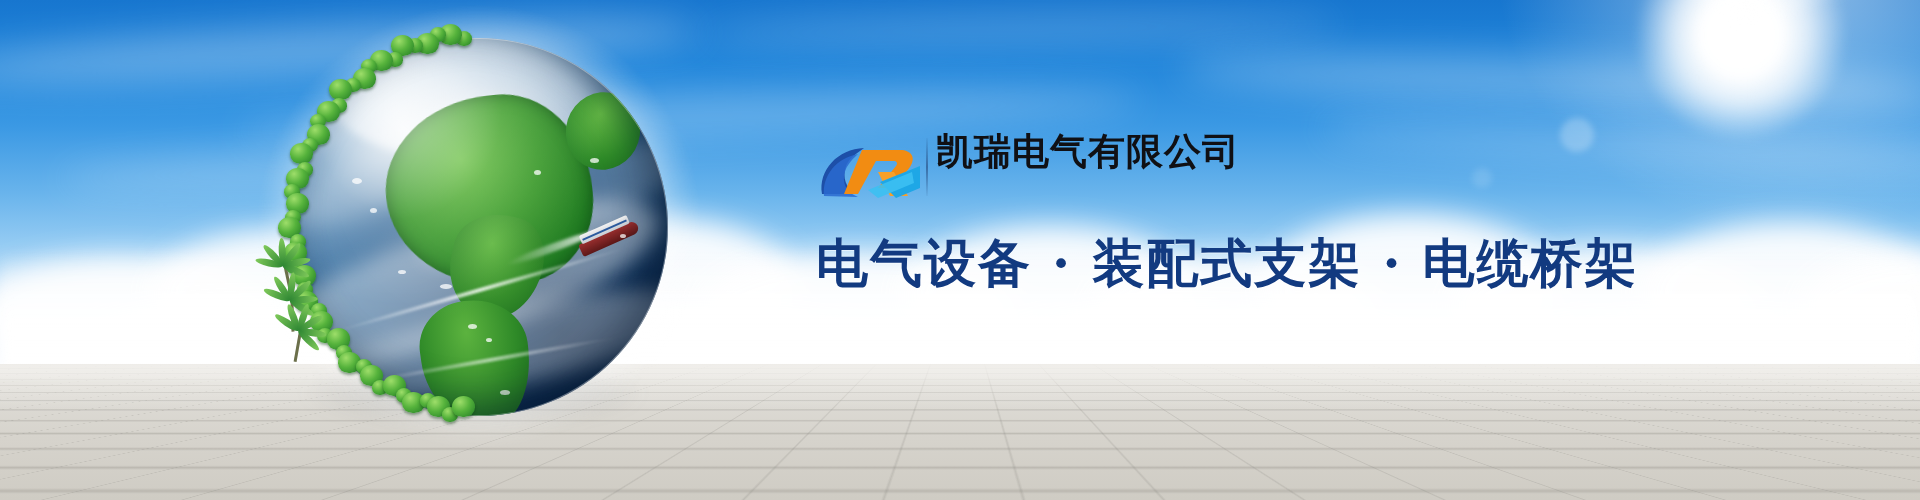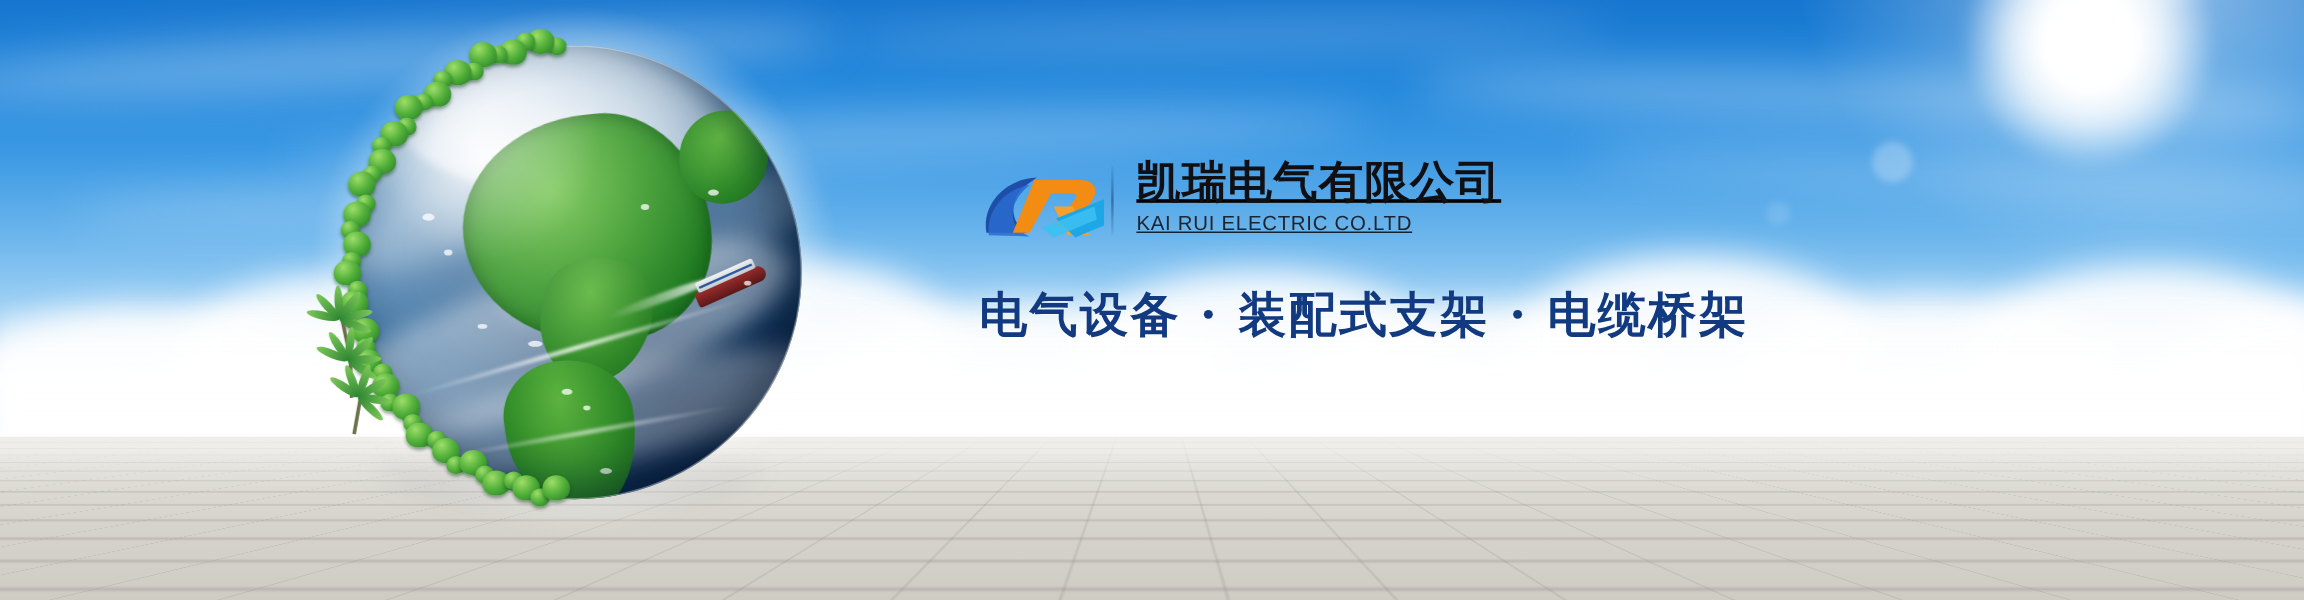--- a/index.html
+++ b/index.html
@@ -176,34 +176,34 @@
     pointer-events:none;
   }
 
   
   .brandblock{position:absolute;left:816px;top:130px;width:520px;height:90px;}
   .logomark{position:absolute;left:0;top:6px;width:108px;height:66px;}
   .divider{
     position:absolute;left:110px;top:8px;width:2px;height:58px;
     background:linear-gradient(to bottom,rgba(30,60,110,.05),rgba(30,60,110,.55),rgba(30,60,110,.05));
   }
-  .brandtext{position:absolute;left:131px;top:0px;text-decoration:underline;}
+  .brandtext{position:absolute;left:120px;top:0px;}
   .brand-cn{
     font-family:"DejaVu Sans","Liberation Sans",sans-serif;
     font-size:37px;line-height:44px;font-weight:700;color:#101014;letter-spacing:1px;white-space:nowrap;
   }
   .brand-en{
     font-family:"Liberation Sans","DejaVu Sans",sans-serif;
     font-size:17px;line-height:22px;color:#1c2430;letter-spacing:.6px;white-space:nowrap;margin-top:2px;
   }
 
   .headline{
     position:absolute;left:816px;top:232px;white-space:nowrap;
     font-family:"DejaVu Serif","Liberation Serif",serif;
-    font-size:40px;line-height:62px;font-weight:700;color:#123a80;
+    font-size:52px;line-height:62px;font-weight:700;color:#123a80;
     letter-spacing:2px;
     text-shadow:0 1px 0 rgba(255,255,255,.55);
   }
 
   .badge{
     position:absolute;left:827px;top:325px;width:630px;height:41px;
     background:#0b3f9c;
     display:flex;align-items:center;justify-content:center;
     box-shadow:0 1px 3px rgba(10,40,100,.35);
   }
@@ -387,20 +387,19 @@
         <path d="M8 60 C6 40 20 22 42 18 C34 25 29 32 28 40 C27 50 32 57 42 61 Z" fill="#2a6ad0" opacity=".85"></path>
         <path d="M46 14 L84 14 C96 14 100 22 94 31 L78 52 L62 52 L80 30 C82 27 81 25 77 25 L60 25 L42 58 L28 58 Z" fill="#f28c12"></path>
         <path d="M62 36 L78 36 L92 60 L74 60 Z" fill="#f7a02a"></path>
         <path d="M64 46 L104 30 L104 52 L80 62 Z" fill="#1ea7e6"></path>
         <path d="M52 54 L96 36 L98 47 L62 62 Z" fill="#3cc0f2" opacity=".9"></path>
       </svg>
     </div>
     <div class="divider"></div>
     <div class="brandtext">
       <div class="brand-cn">凯瑞电气有限公司</div>
-      <div class="brand-en">KAI RUI ELECTRIC CO.LTD</div>
     </div>
   </div>
 
   <div class="headline">电气设备 · 装配式支架 · 电缆桥架</div>
 
 
 </div>
 
 </body></html>

